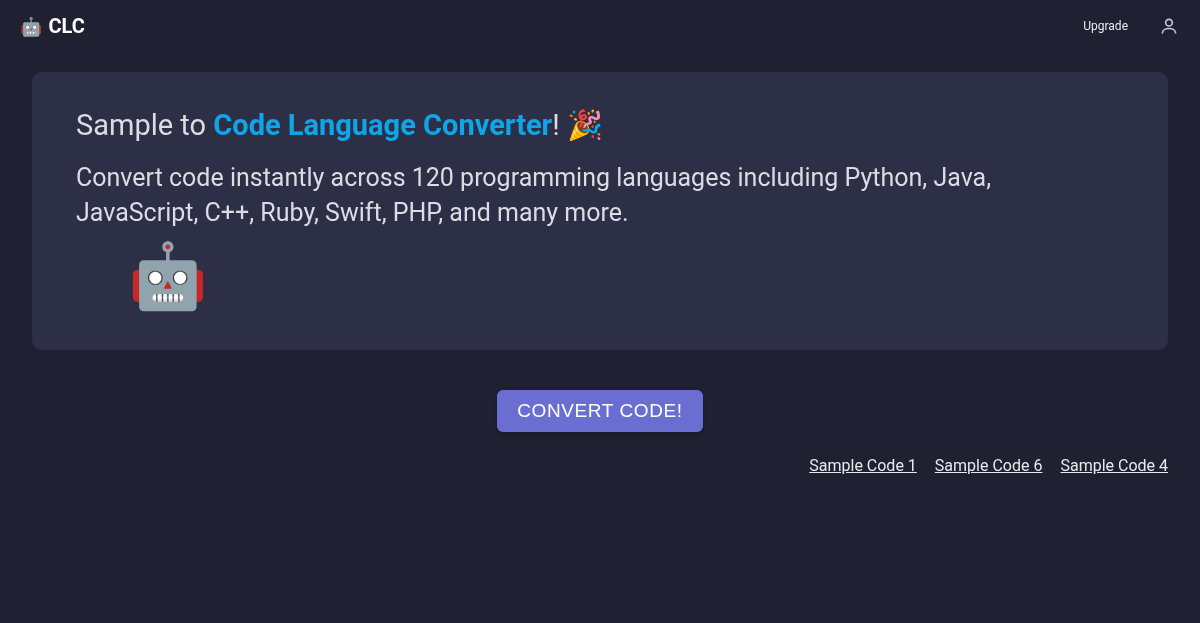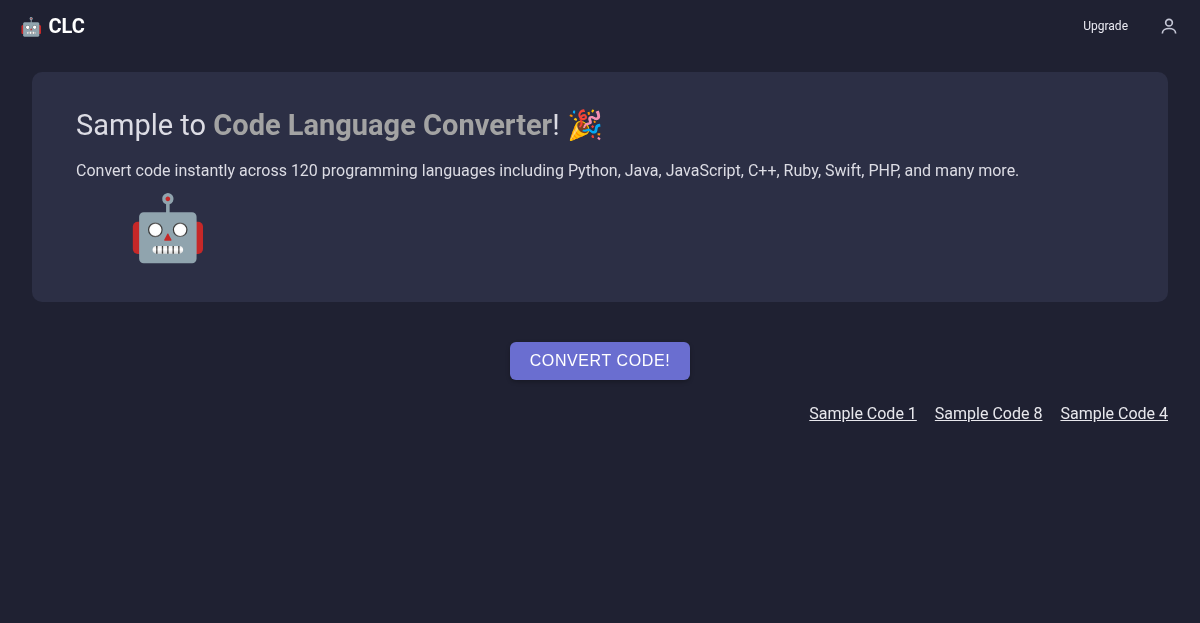--- a/index.html
+++ b/index.html
@@ -67,25 +67,25 @@
       position: relative;
     }
     .welcome-title {
       font-size: 29px;
       font-weight: 400;
       color: #dcdce4;
       margin-bottom: 18px;
     }
     .welcome-title strong {
       font-weight: 700;
-      color: #a3a3a3;
+      color: #0ea5e9;
       margin-top: 32px;
     }
     .welcome-desc {
-      font-size: 16px;
+      font-size: 25px;
       color: #dcdce4;
       line-height: 1.4;
       max-width: 1040px;
     }
     .robot-emoji {
       font-size: 64px;
       position: absolute;
       left: 96px;
       bottom: 36px;
     }
@@ -128,21 +128,21 @@
       display: flex;
       justify-content: center;
       margin-bottom: 24px;
     }
     .convert-btn {
       background-color: #6a6ed0;
       color: #ffffff;
       border: none;
       padding: 10px 20px;
       border-radius: 6px;
-      font-size: 16px;
+      font-size: 19px;
       font-weight: 500;
       letter-spacing: 0.6px;
       cursor: pointer;
       box-shadow: 0 2px 4px rgba(0,0,0,0.25);
     }
     .sample-links {
       display: flex;
       justify-content: flex-end;
       gap: 18px;
     }
@@ -182,17 +182,17 @@
     <div class="robot-emoji">🤖</div>
   </div>
 
 
   <div class="convert-row">
     <button class="convert-btn">CONVERT CODE!</button>
   </div>
 
   <div class="sample-links">
     <a class="sample-link">Sample Code 1</a>
-    <a class="sample-link">Sample Code 8</a>
+    <a class="sample-link">Sample Code 6</a>
     <a class="sample-link">Sample Code 4</a>
   </div>
 
 </div>
 
 </body></html>

